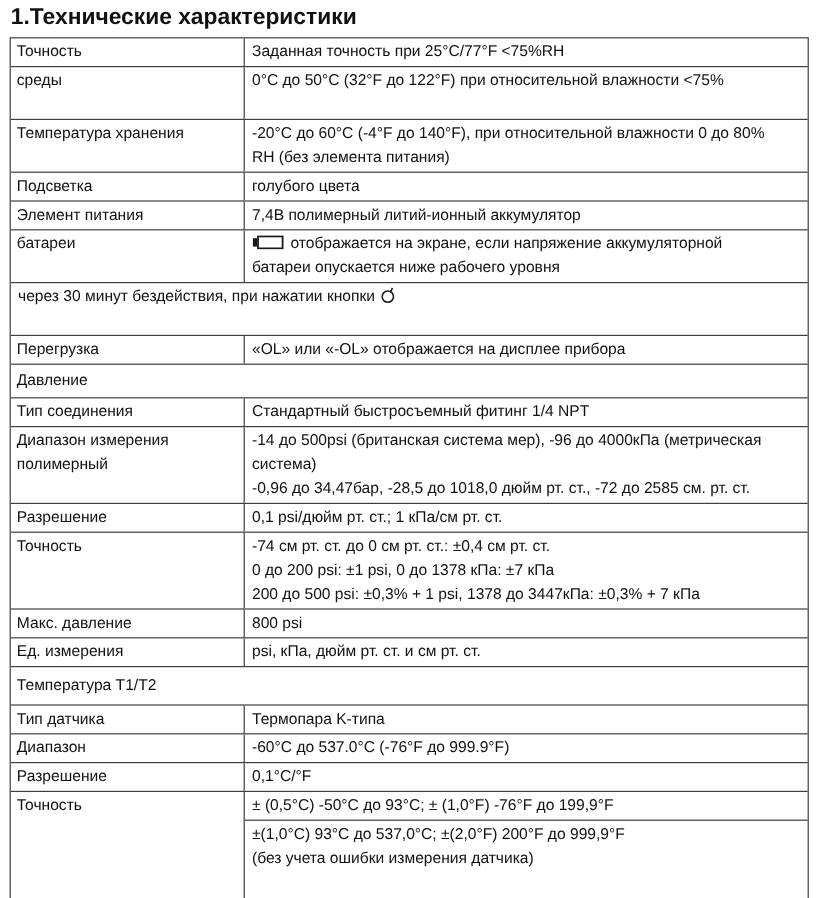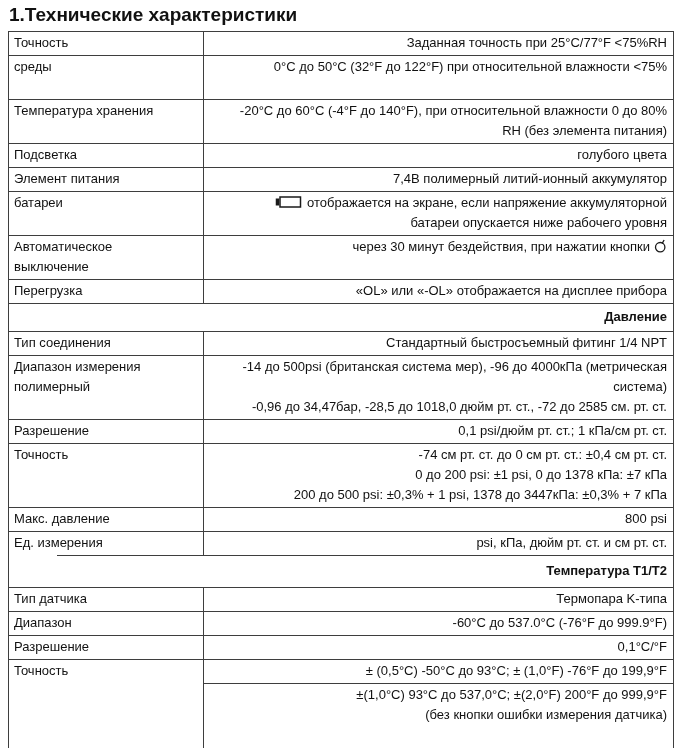--- a/index.html
+++ b/index.html
@@ -22,31 +22,30 @@
   }
   .spec-table {
     border: 1px solid var(--border);
     width: 666px;
     background: #ffffff;
   }
   .row { display: flex; border-top: 1px solid var(--border); }
   .spec-table .row:first-child { border-top: none; }
   .section-row {
     display: block;
-    font-weight: bold;
+    font-weight: normal;
     padding: 3px 6px 4px 5px;
-    text-align: right;
-  }
-  .section-row.roomy { padding: 5px 6px 6px 5px; margin-left: 48px; }
+  }
+  .section-row.roomy { padding: 5px 6px 6px 5px; }
   .label-cell {
     flex: 0 0 195px;
     border-right: 1px solid var(--border);
     padding: 1px 4px 2px 5px;
   }
-  .value-cell { flex: 1 1 auto; min-width: 0; text-align: right; }
+  .value-cell { flex: 1 1 auto; min-width: 0; }
   .value-block { padding: 1px 6px 2px 6px; }
   .value-block + .value-block { border-top: 1px solid var(--border); }
   .value-block.pad-bottom { padding-bottom: 24px; }
   .line { min-height: 20px; }
   .inline-icon {
     display: inline-block;
     vertical-align: -1px;
     line-height: 0;
   }
   .inline-icon.before { margin-right: 5px; }
@@ -118,24 +117,20 @@
           <div class="value-block">
             <div class="line"><span class="inline-icon before"><svg width="27" height="12" viewBox="0 0 27 12">
                   <rect x="0.75" y="2.5" width="3.5" height="7" fill="#1a1a1a"></rect>
                   <rect x="5" y="1" width="20.5" height="10" fill="none" stroke="#1a1a1a" stroke-width="1.5"></rect>
                 </svg></span><span>отображается на экране, если напряжение аккумуляторной</span></div>
             <div class="line"><span>батареи опускается ниже рабочего уровня</span></div>
           </div>
         </div>
       </div>
       <div class="row">
-        <div class="label-cell">
-          <div class="line">Автоматическое</div>
-          <div class="line">выключение</div>
-        </div>
         <div class="value-cell">
           <div class="value-block">
             <div class="line"><span>через 30 минут бездействия, при нажатии кнопки</span><span class="inline-icon after"><svg width="13" height="14" viewBox="0 0 13 14">
                   <circle cx="6.2" cy="8.2" r="4.7" fill="none" stroke="#1a1a1a" stroke-width="1.3"></circle>
                   <line x1="8.1" y1="4.6" x2="10.1" y2="1" stroke="#1a1a1a" stroke-width="1.3"></line>
                 </svg></span></div>
             <div class="line"><span></span></div>
           </div>
         </div>
       </div>
@@ -249,19 +244,19 @@
       <div class="row">
         <div class="label-cell">
           <div class="line">Точность</div>
         </div>
         <div class="value-cell">
           <div class="value-block">
             <div class="line"><span>± (0,5°C) -50°C до 93°C; ± (1,0°F) -76°F до 199,9°F</span></div>
           </div>
           <div class="value-block pad-bottom">
             <div class="line"><span>±(1,0°C) 93°C до 537,0°C; ±(2,0°F) 200°F до 999,9°F</span></div>
-            <div class="line"><span>(без кнопки ошибки измерения датчика)</span></div>
+            <div class="line"><span>(без учета ошибки измерения датчика)</span></div>
           </div>
         </div>
       </div>
     </div>
 
 </div>
 
 </body></html>

